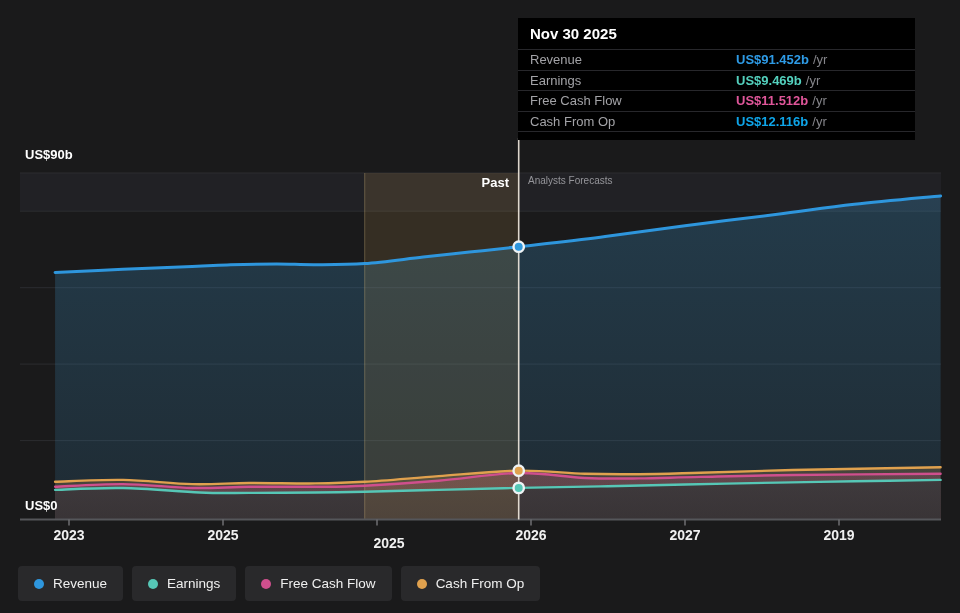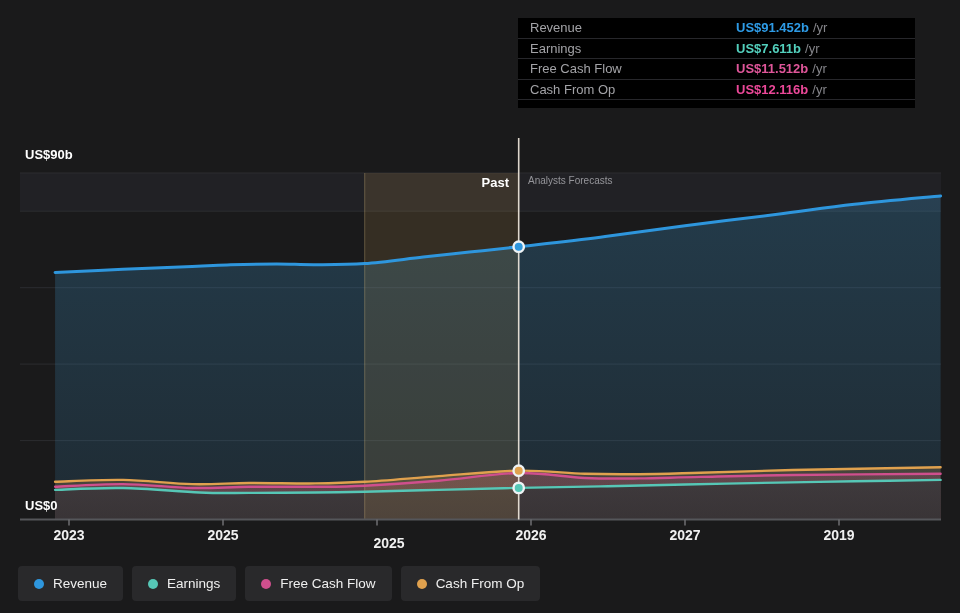--- a/index.html
+++ b/index.html
@@ -99,38 +99,39 @@
   <div id="x-labels">
       <div class="x-tick-label" style="left: 34px;">2023</div>
       <div class="x-tick-label" style="left: 188px;">2025</div>
       <div class="x-tick-label" style="left: 354px; margin-top: 8px;">2025</div>
       <div class="x-tick-label" style="left: 496px; text-align: center;">2026</div>
       <div class="x-tick-label" style="left: 650px;">2027</div>
       <div class="x-tick-label" style="left: 804px;">2019</div>
     </div>
 
   <div id="tooltip">
+    <div class="tt-title">Nov 30 2025</div>
     <div class="tt-row">
       <span class="tt-label">Revenue</span>
       <span class="tt-val" style="color: rgb(46, 155, 230);">US$91.452b</span>
       <span class="tt-unit">/yr</span>
     </div>
     <div class="tt-row">
       <span class="tt-label">Earnings</span>
-      <span class="tt-val" style="color: rgb(83, 208, 189);">US$7.611b</span>
+      <span class="tt-val" style="color: rgb(83, 208, 189);">US$9.469b</span>
       <span class="tt-unit">/yr</span>
     </div>
     <div class="tt-row">
       <span class="tt-label">Free Cash Flow</span>
       <span class="tt-val" style="color: rgb(224, 86, 154);">US$11.512b</span>
       <span class="tt-unit">/yr</span>
     </div>
     <div class="tt-row">
       <span class="tt-label">Cash From Op</span>
-      <span class="tt-val" style="color: #ec4899;">US$12.116b</span>
+      <span class="tt-val" style="color: #0ea5e9;">US$12.116b</span>
       <span class="tt-unit">/yr</span>
     </div>
   </div>
 
   <div id="legend">
     <div class="legend-item">
       <span class="legend-dot" style="background: rgb(46, 150, 221);"></span>
       <span>Revenue</span>
     </div>
     <div class="legend-item">

